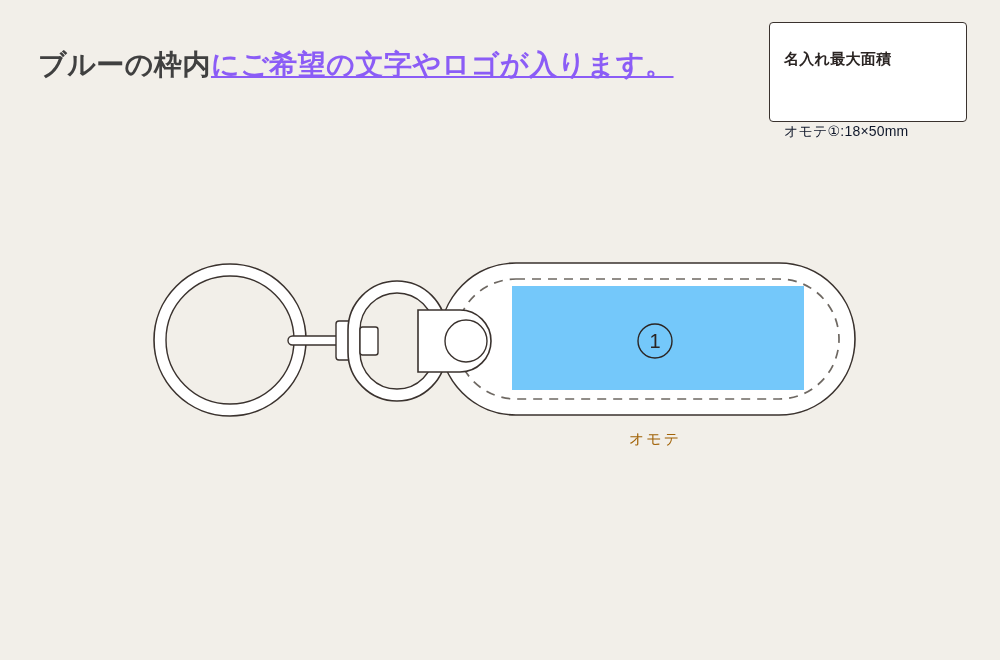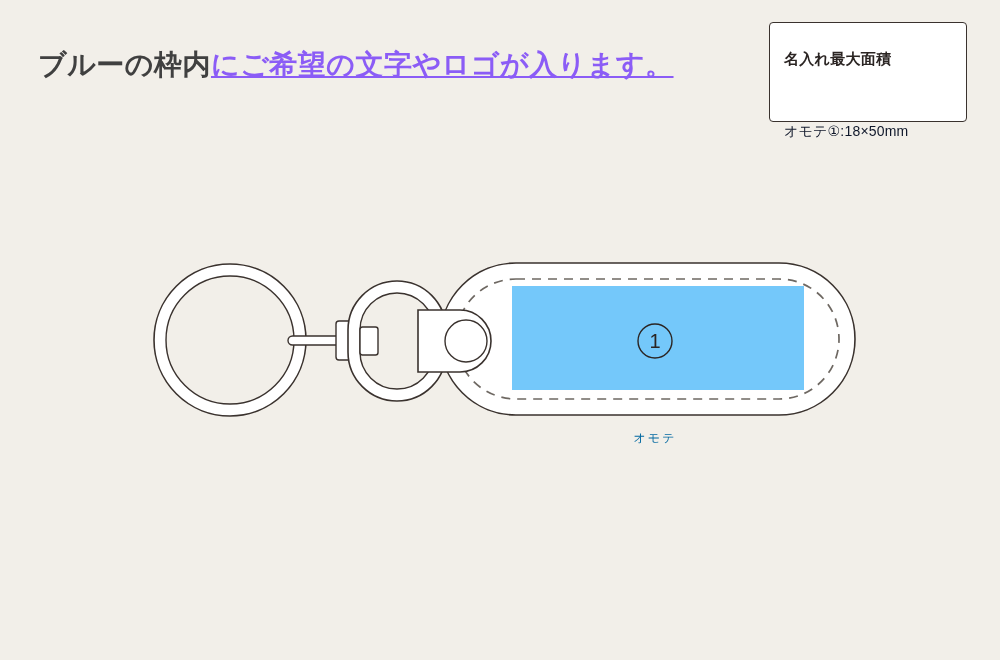--- a/index.html
+++ b/index.html
@@ -78,22 +78,22 @@
     pointer-events: none;
   }
 
   
   #front-caption {
     position: absolute;
     left: 0;
     top: 430px;
     width: 1000px;
     text-align: center;
-    font-size: 12px;
-    color: #0369a1;
+    font-size: 15px;
+    color: #a16207;
     letter-spacing: 2px;
   }
   #front-caption .cap-inner {
     display: inline-block;
     position: relative;
     left: 155px;
   }
 </style>
 </head>
 <body>

